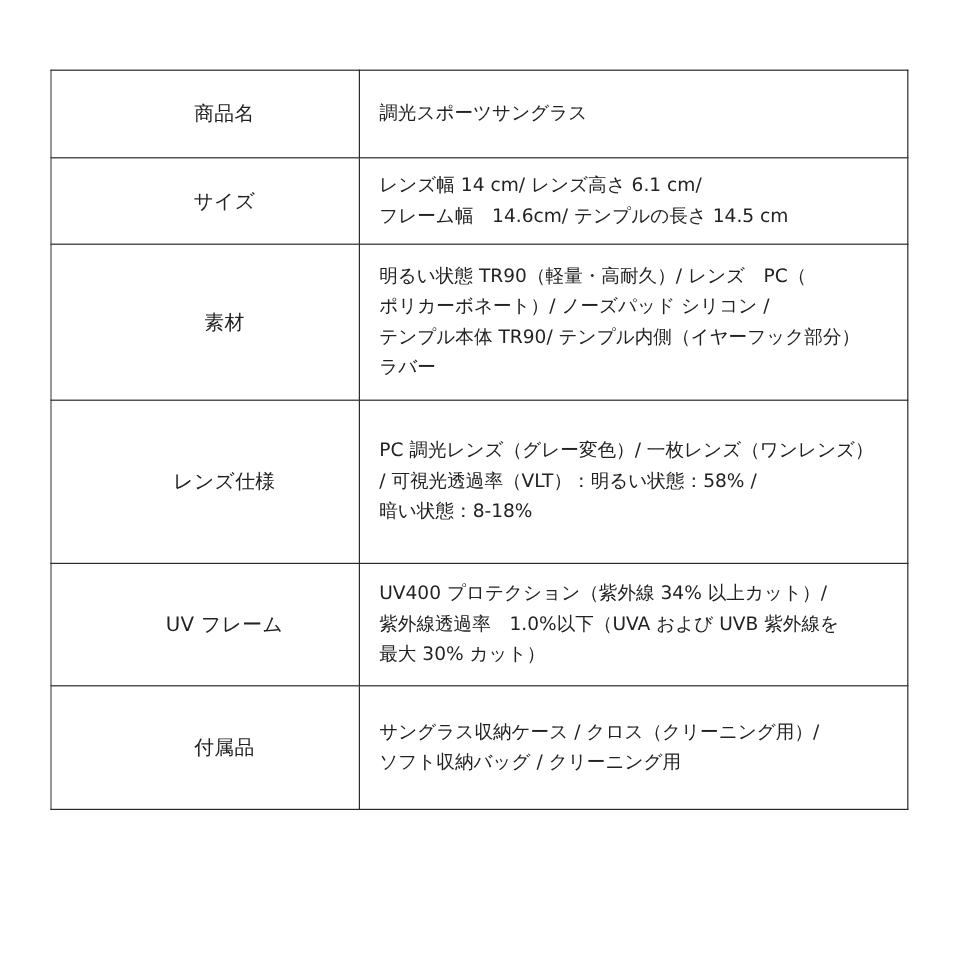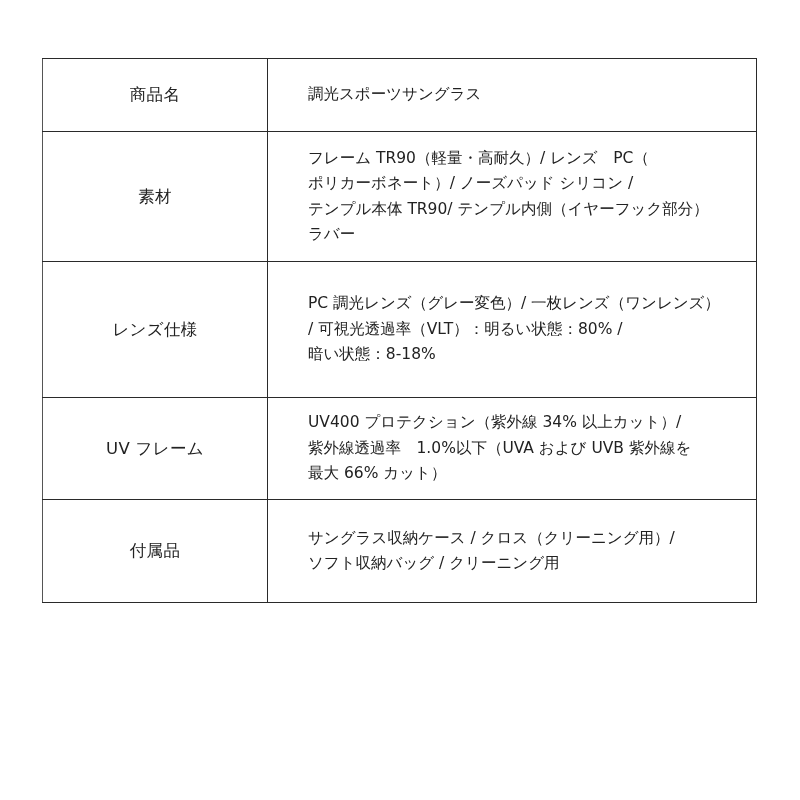--- a/index.html
+++ b/index.html
@@ -26,71 +26,78 @@
     .spec-table td {
       border: 1.5px solid #2a2a2a;
       padding: 0;
       vertical-align: middle;
     }
     .spec-table td.label-cell {
       width: 224px;
       text-align: center;
       font-size: 16.5px;
       letter-spacing: 0.3px;
+      padding-left: 32px;
     }
     .spec-table td.value-cell {
       text-align: left;
       padding-left: 16px;
       padding-right: 8px;
       font-size: 15.5px;
       line-height: 25.5px;
     }
     .spec-table td.value-cell .line {
       display: block;
       white-space: nowrap;
-      margin-left: 24px;
     }
     .spec-table td.label-cell, .spec-table td.value-cell {
       border-left-color: #555;
     }
   </style>
 </head>
 <body>
 
 <table class="spec-table">
   <tbody>
     <tr style="height:73px;">
       <td class="label-cell">商品名</td>
       <td class="value-cell">
         <span class="line">調光スポーツサングラス</span>
       </td>
     </tr>
+    <tr style="height:72px;">
+      <td class="label-cell">サイズ</td>
+      <td class="value-cell">
+        <span class="line">レンズ幅 14 cm/ レンズ高さ 6.1 cm/</span>
+        <span class="line">フレーム幅　14.6cm/ テンプルの長さ 14.5 cm</span>
+      </td>
+    </tr>
     <tr style="height:130px;">
       <td class="label-cell">素材</td>
       <td class="value-cell">
-        <span class="line">フレーム TR90（軽量・高耐久）/ レンズ　PC（</span>
+        <span class="line">明るい状態 TR90（軽量・高耐久）/ レンズ　PC（</span>
         <span class="line">ポリカーボネート）/ ノーズパッド シリコン /</span>
         <span class="line">テンプル本体 TR90/ テンプル内側（イヤーフック部分）</span>
         <span class="line"> ラバー</span>
       </td>
     </tr>
     <tr style="height:136px;">
       <td class="label-cell">レンズ仕様</td>
       <td class="value-cell">
         <span class="line">PC 調光レンズ（グレー変色）/ 一枚レンズ（ワンレンズ）</span>
-        <span class="line">/ 可視光透過率（VLT）：明るい状態：80% /</span>
+        <span class="line">/ 可視光透過率（VLT）：明るい状態：58% /</span>
         <span class="line">暗い状態：8-18%</span>
       </td>
     </tr>
     <tr style="height:102px;">
       <td class="label-cell">UV フレーム</td>
       <td class="value-cell">
         <span class="line">UV400 プロテクション（紫外線 34% 以上カット）/</span>
         <span class="line">紫外線透過率　1.0%以下（UVA および UVB 紫外線を</span>
-        <span class="line">最大 66% カット）</span>
+        <span class="line">最大 30% カット）</span>
       </td>
     </tr>
     <tr style="height:103px;">
       <td class="label-cell">付属品</td>
       <td class="value-cell">
         <span class="line">サングラス収納ケース / クロス（クリーニング用）/</span>
         <span class="line">ソフト収納バッグ / クリーニング用</span>
       </td>
     </tr>
   </tbody>

